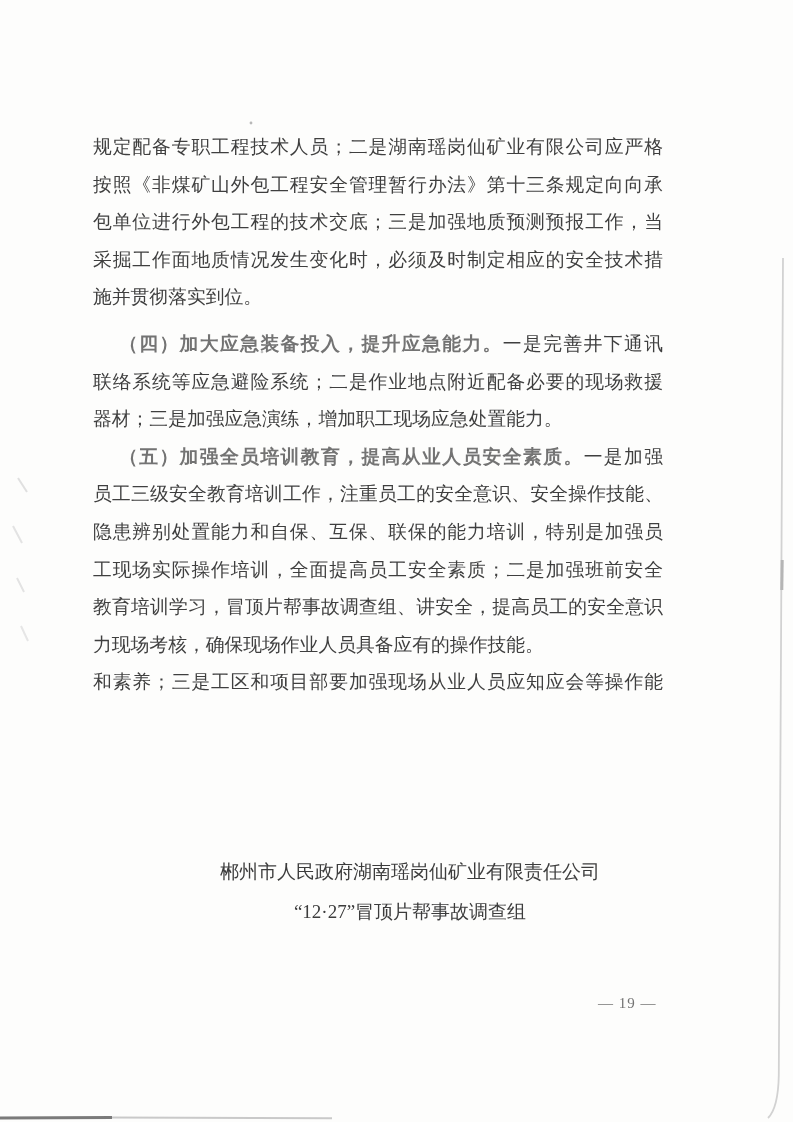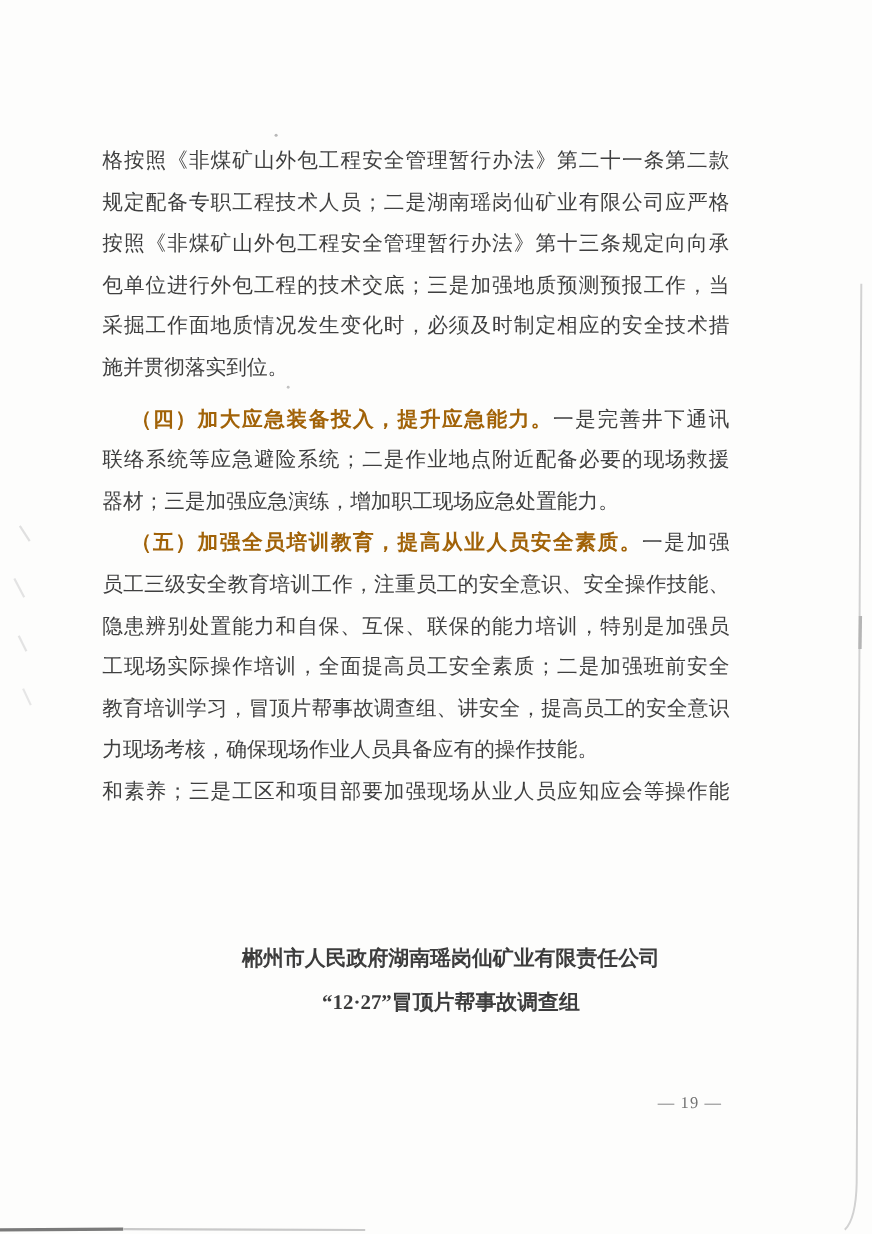--- a/index.html
+++ b/index.html
@@ -25,50 +25,49 @@
   .para { margin: 0; }
   .para:nth-child(2) { margin-top: 9px; }
   .para:nth-child(3) { margin-top: 0; }
   .line {
     height: 37.6px; line-height: 37.6px;
     white-space: nowrap;
     text-align: justify;
   }
   .line.fill { text-align-last: justify; text-justify: inter-character; white-space: normal; overflow: hidden; }
   .line.indent { padding-left: 26px; }
-  .seg.bold { font-weight: 700; color: #a16207; }
+  .seg.bold { font-weight: 700; color: #737373; }
   
   .signature {
     position: absolute; left: 125px; top: 852px; width: 570px;
     text-align: center;
     font-size: 19px;
     color: #3c3c3c;
   }
-  .signature .sig-line { height: 40px; line-height: 40px; font-weight: bold; }
+  .signature .sig-line { height: 40px; line-height: 40px; }
   
   .page-number {
     position: absolute; left: 598px; top: 995px;
     font-size: 15px; letter-spacing: 1px;
     color: #737373;
   }
   
   .scan-artifacts {
     position: absolute; left: 0; top: 0;
     pointer-events: none;
   }
 </style>
 </head>
 <body>
 
 <div class="page">
 
   <div class="body-text">
 
   <div class="para">
-        <div class="line fill"><span class="seg">格按照《非煤矿山外包工程安全管理暂行办法》第二十一条第二款</span></div>
         <div class="line fill"><span class="seg">规定配备专职工程技术人员；二是湖南瑶岗仙矿业有限公司应严格</span></div>
         <div class="line fill"><span class="seg">按照《非煤矿山外包工程安全管理暂行办法》第十三条规定向向承</span></div>
         <div class="line fill"><span class="seg">包单位进行外包工程的技术交底；三是加强地质预测预报工作，当</span></div>
         <div class="line fill"><span class="seg">采掘工作面地质情况发生变化时，必须及时制定相应的安全技术措</span></div>
         <div class="line"><span class="seg">施并贯彻落实到位。</span></div>
       </div>
       <div class="para">
         <div class="line fill indent"><span class="seg bold">（四）加大应急装备投入，提升应急能力。</span><span class="seg">一是完善井下通讯</span></div>
         <div class="line fill"><span class="seg">联络系统等应急避险系统；二是作业地点附近配备必要的现场救援</span></div>
         <div class="line"><span class="seg">器材；三是加强应急演练，增加职工现场应急处置能力。</span></div>

